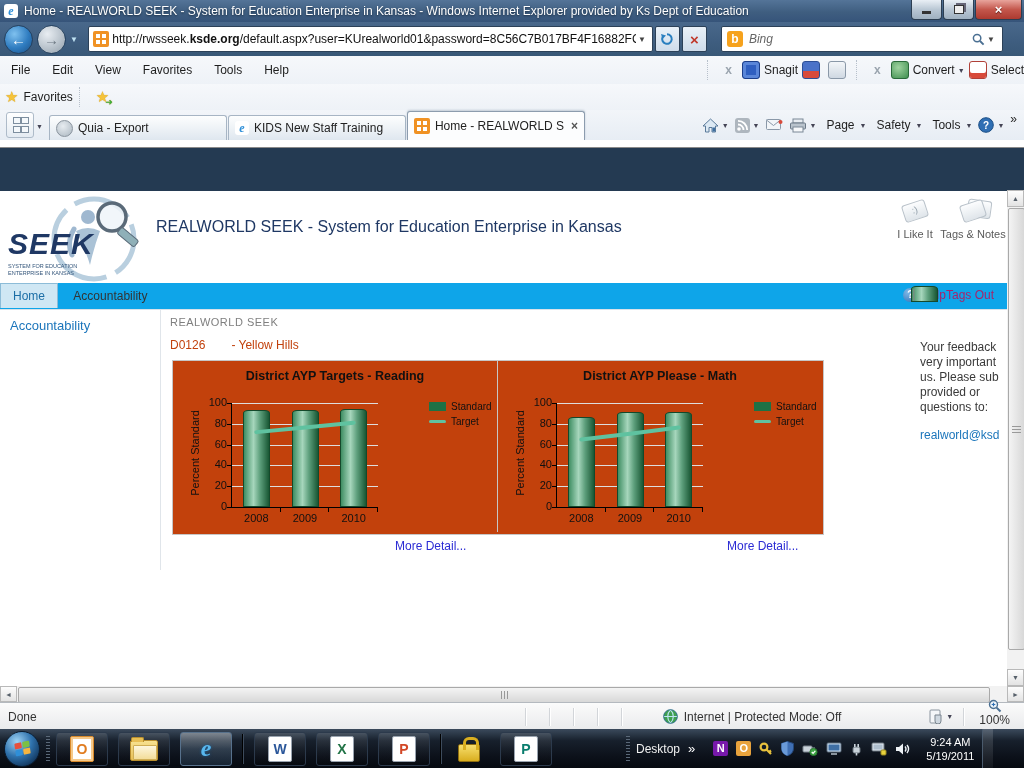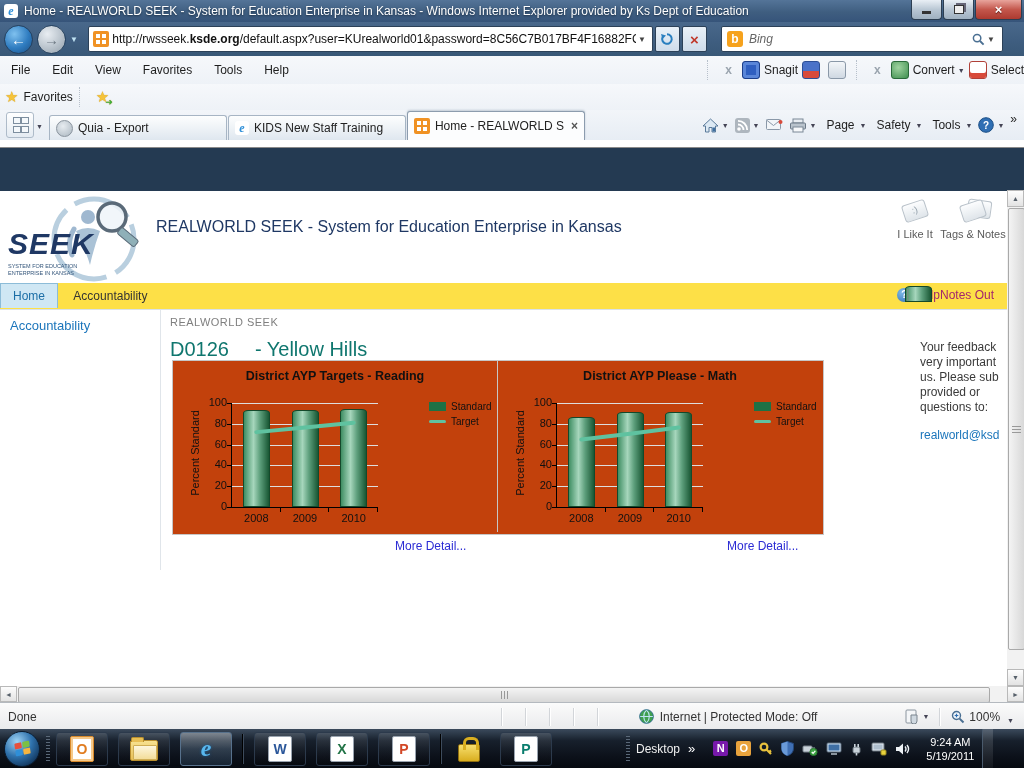--- a/index.html
+++ b/index.html
@@ -91,33 +91,33 @@
   #hdr-title{left:156px;top:78px;font-size:16px;color:#1f3864;}
   .soc{width:70px;text-align:center;color:#5a5a5a;font-size:11px;line-height:13px;}
   #ilikeit{left:880px;top:58px;}
   #tagsnotes{left:938px;top:58px;}
   .tag-ic{width:30px;height:26px;margin:0 auto 4px auto;position:relative;}
   .tag-shape{position:absolute;width:22px;height:16px;background:linear-gradient(#fcfdfe,#dfe5ea);
     border:1px solid #b9c2ca;border-radius:3px;transform:rotate(-18deg);left:3px;top:4px;color:#8a98a4;
     font-size:9px;text-align:center;line-height:15px;}
   .tag-shape.back2{transform:rotate(8deg) translate(6px,-3px);}
 
-  #navrow{left:0;top:143px;width:1007px;height:26px;border-bottom:1px solid #d9e2ea;background:#fde047;}
+  #navrow{left:0;top:143px;width:1007px;height:26px;border-bottom:1px solid #d9e2ea;background:#0ea5e9;}
   .nav-tab{height:24px;display:inline-flex;align-items:center;padding:0 12px;font-size:12px;color:#333;}
   .nav-tab.active{background:#cfe7f4;border:1px solid #8cbcd8;border-bottom:none;color:#1b6ea6;}
   #helparea{right:30px;top:148px;display:flex;align-items:center;color:#a4256d;font-size:12px;}
   #helparea .q{width:14px;height:14px;border-radius:50%;background:radial-gradient(circle at 35% 30%,#7fb9e8,#2f6fb4);
     color:#fff;font-size:10px;font-weight:bold;text-align:center;line-height:14px;margin-right:4px;}
   #helparea .bar{color:#888;margin:0 8px;}
 
   #sidebar-link{left:10px;top:178px;font-size:13px;color:#1b75bb;}
   #sidebar-divider{left:160px;top:170px;width:1px;height:260px;background:#e0e5ea;}
 
   #breadcrumb{left:170px;top:176px;font-size:11px;color:#7f7f7f;letter-spacing:.5px;}
-  #district{left:170px;top:198px;font-size:20px;color:#0f766e;}
+  #district{left:170px;top:198px;font-size:12px;color:#c2410c;}
   #district .code{margin-right:26px;}
 
   #charts-box{left:172px;top:220px;width:650px;height:173px;border:1px solid #c6c6c6;background:#c2410c;}
   .chart-panel{position:absolute;top:0;width:324px;height:171px;}
   .chart-panel.right{left:325px;}
   .chart-panel.left{left:0;border-right:1px solid #c6c6c6;}
   .chart-title{position:absolute;top:8px;left:0;width:100%;text-align:center;font-weight:bold;
     font-size:12.5px;color:#111;}
   .chart-ylabel{position:absolute;left:-28px;top:86px;width:100px;text-align:center;
     transform:rotate(-90deg);font-size:11px;color:#111;}
@@ -160,21 +160,21 @@
   .grip-v{position:absolute;top:3px;left:50%;width:1px;height:8px;background:#999;
     box-shadow:3px 0 0 #999,-3px 0 0 #999;}
 
   
   #statusbar{left:0;top:702px;width:1024px;height:27px;background:linear-gradient(#fbfbfb,#e9eaec);
     border-top:1px solid #b4b9bf;display:flex;align-items:center;font-size:12px;color:#333;}
   #status-done{margin-left:8px;}
   .st-sep{width:1px;height:18px;background:#d2d5d9;border-right:1px solid #fff;}
   #zone{display:flex;align-items:center;}
   #zone svg{margin-right:6px;}
-  #zoomctl{display:flex;align-items:flex-end;}
+  #zoomctl{display:flex;align-items:center;flex-direction:column;}
   #zoomctl .pct{margin:0 4px;}
 
   
   #taskbar{left:0;top:729px;width:1024px;height:39px;
     background:linear-gradient(#3b4a5c,#17202c 30%,#0c111a 70%,#060a10);display:flex;align-items:center;}
   #startorb{width:34px;height:34px;margin-left:4px;border-radius:50%;
     background:radial-gradient(circle at 35% 28%,#9fd4f5,#2f72ad 45%,#12375e 80%);
     border:1px solid #0a1c30;display:flex;align-items:center;justify-content:center;}
   .flag{display:grid;grid-template-columns:7px 7px;grid-gap:1px;transform:rotate(-8deg) skewY(-4deg);}
   .flag i{width:7px;height:6px;border-radius:1px;}
@@ -410,21 +410,21 @@
     </div>
 
     <div id="navrow" class="abs">
       <span class="nav-tab active">Home</span>
       <span class="nav-tab">Accountability</span>
     </div>
     <div id="helparea" class="abs">
       <span class="q">?</span>
       <span>Help</span>
       <span class="bar">|</span>
-      <span>Notes Out</span>
+      <span>Tags Out</span>
     </div>
 
     <div id="sidebar-link" class="abs">Accountability</div>
     <div id="sidebar-divider" class="abs"></div>
 
     <div id="breadcrumb" class="abs">REALWORLD SEEK</div>
     <div id="district" class="abs">
       <span class="code">D0126</span><span>- Yellow Hills</span>
     </div>
 

